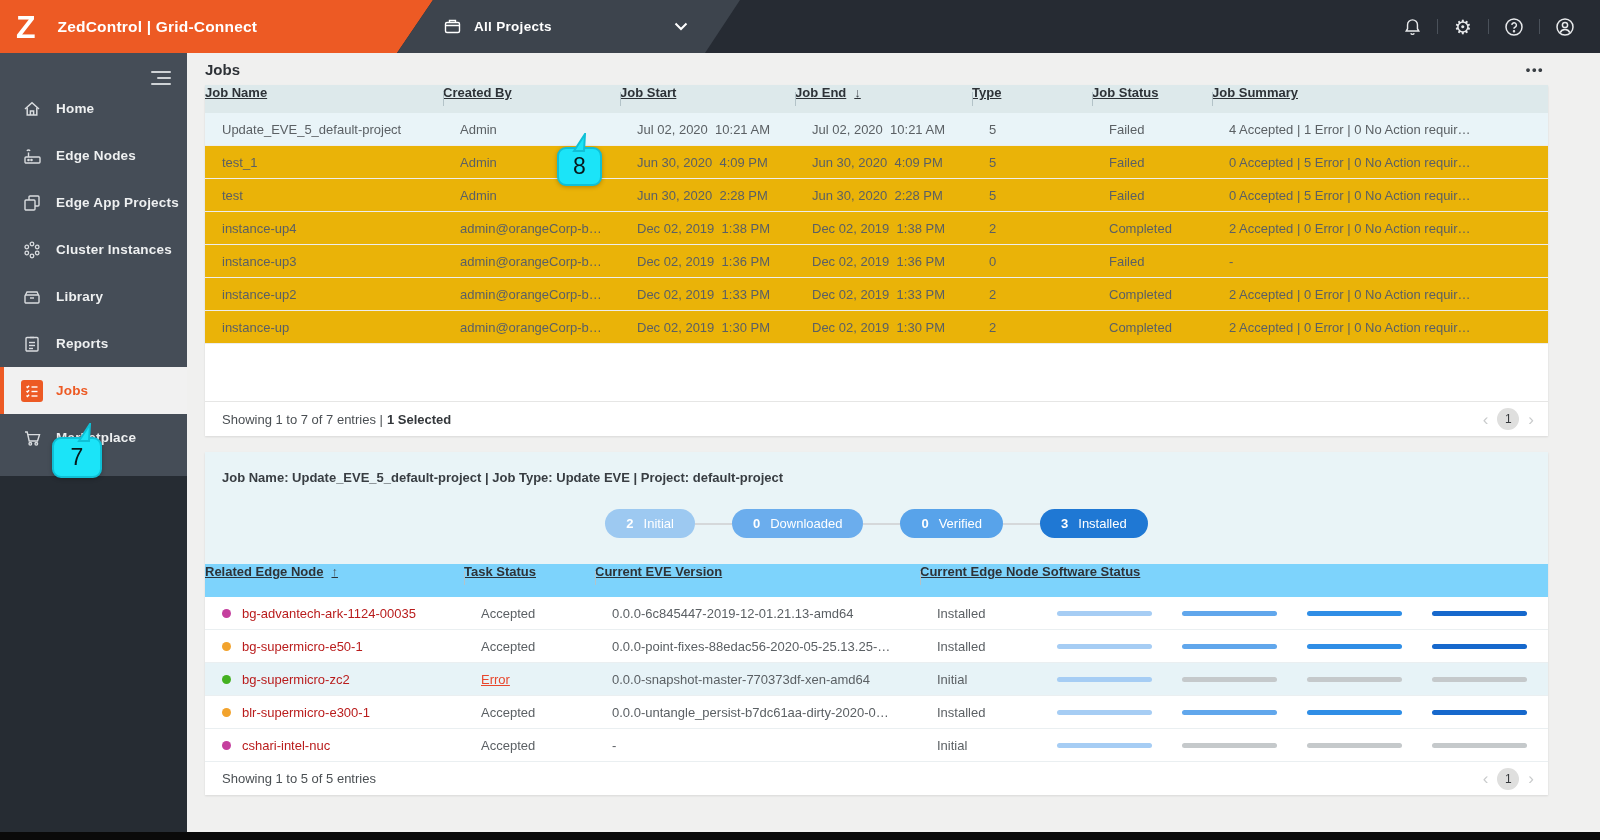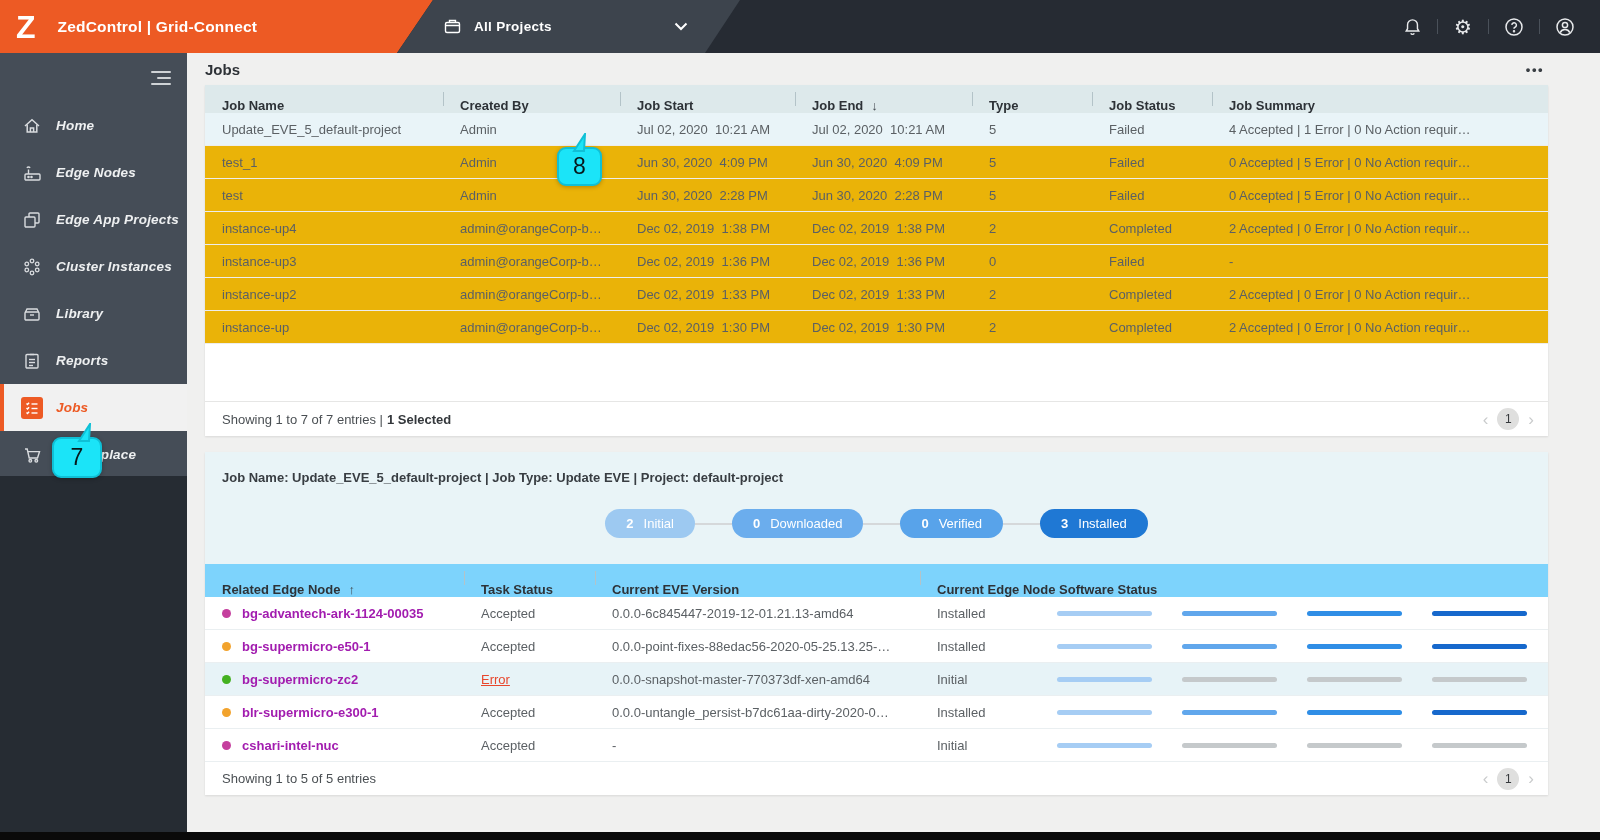--- a/index.html
+++ b/index.html
@@ -23,21 +23,21 @@
   .hdiv { width:1px; height:15px; background:#4a515a; margin:0 6px; }
 
   
   .sidebar { position:absolute; top:53px; left:0; width:187px; height:779px; background:#262c33; z-index:5; }
   .sidebar-top { position:absolute; top:0; left:0; right:0; height:423px; background:#454d57; }
   .collapse { position:absolute; top:18px; right:16px; width:22px; cursor:pointer; }
   .collapse i { display:block; height:2px; background:#cfd3d6; margin-bottom:4px; border-radius:1px; }
   .collapse i:nth-child(1){ width:20px; margin-left:auto;}
   .collapse i:nth-child(2){ width:14px; margin-left:auto;}
   .collapse i:nth-child(3){ width:20px; margin-left:auto;}
-  .nav { position:absolute; top:49px; left:0; right:0;font-style:italic; }
+  .nav { position:absolute; top:32px; left:0; right:0; }
   .nav-item { height:47px; display:flex; align-items:center; padding-left:20px; color:#eef0f1;
     font-size:13.5px; font-weight:600; cursor:pointer; letter-spacing:.2px; }
   .nav-item .nicon { width:24px; height:24px; margin-right:12px; display:flex; align-items:center; justify-content:center; flex:none; }
   .nav-item.active { background:#f1f1f1; border-left:4px solid #ed5a24; padding-left:16px; color:#ed5a24; }
 
   
   .tooltip { position:absolute; background:#1be4f8; border:2px solid #0fc0d6; border-radius:9px;
     color:#07181b; display:flex; align-items:center; justify-content:center; font-size:23px;
     z-index:50; box-shadow:0 1px 4px rgba(0,0,0,.25); }
   .tooltip svg.tail { position:absolute; top:-16px; }
@@ -48,22 +48,22 @@
 
   
   .main { position:absolute; left:187px; top:53px; width:1413px; height:779px; background:#f0f0ef; }
   .content { position:absolute; left:18px; top:0; width:1343px; }
   .page-title-row { height:32px; display:flex; align-items:center; justify-content:space-between; }
   .page-title { font-size:15px; font-weight:700; color:#2e3237; }
   .ellipsis { color:#3a3f44; font-size:13px; letter-spacing:1.5px; font-weight:700; cursor:pointer; padding-right:4px; }
 
   .card1 { background:#fff; box-shadow:0 1px 2px rgba(0,0,0,.10); }
   .t-header { display:flex; height:28px; background:#dde9eb; align-items:stretch; }
-  .th { font-size:13px; font-weight:700; color:#2d3237; padding-left:17px; position:relative;
-    display:flex; align-items:flex-end; cursor:pointer; white-space:nowrap; overflow:hidden; }
+  .th { font-size:13px; font-weight:700; color:#2d3237; position:relative;
+    display:flex; align-items:flex-start; cursor:pointer; white-space:nowrap; overflow:hidden;text-decoration:underline; }
   .th:not(:first-child)::before { content:""; position:absolute; left:0; top:7px; width:1px; height:14px; background:#b3c3c8; }
   .t2 .th { height:33px; }
   .sort-arrow { margin-left:8px; font-weight:400; color:#40474d; font-size:13px; }
   .c1{width:238px}.c2{width:177px}.c3{width:175px}.c4{width:177px}.c5{width:120px}.c6{width:120px}.c7{flex:1}
   .n1{width:259px}.n2{width:131px}.n3{width:325px}.n4{flex:1}
   .tr { display:flex; height:33px; align-items:center; border-bottom:1px solid #ededec;
     font-size:13px; color:#5b6064; cursor:pointer; background:#eab308; }
   .tr.selected { background:#e9f4f8; }
   .td { padding-left:17px; white-space:pre; overflow:hidden; }
   .t1-spacer { height:57px; background:#fff; }
@@ -82,21 +82,21 @@
     color:#fff; font-size:13px; padding:0 21px; cursor:default; }
   .pill .cnt { font-weight:700; margin-right:10px; }
   .connector { width:37px; height:2px; background:#d5d8da; }
   .t2 { margin-top:26px; }
   .t2 .t-header { height:33px; background:#7dd3fc; }
   .ntr { display:flex; height:33px; align-items:center; background:#fff; border-bottom:1px solid #eaeff1;
     font-size:13px; color:#5b6064; }
   .ntr.hl { background:#e7f3f7; }
   .nodecell { display:flex; align-items:center; }
   .dot { width:9px; height:9px; border-radius:50%; display:inline-block; margin-right:11px; flex:none; }
-  .node-link { color:#a21caf; font-weight:700; cursor:pointer; }
+  .node-link { color:#b91c1c; font-weight:400; cursor:pointer; }
   .status-error { color:#e8462c;text-decoration:underline; }
   .sw-cell { display:flex; align-items:center; }
   .sw-label { width:120px; white-space:nowrap; }
   .bars { display:flex; gap:30px; }
   .bar { width:95px; height:5px; border-radius:3px; }
   .card-footer.no-top { border-top:none; height:33px; }
 
   .bottom-bar { position:absolute; left:0; bottom:0; width:1600px; height:8px; background:#0a0a0a; z-index:20; }
   svg { display:block; }
 </style>

